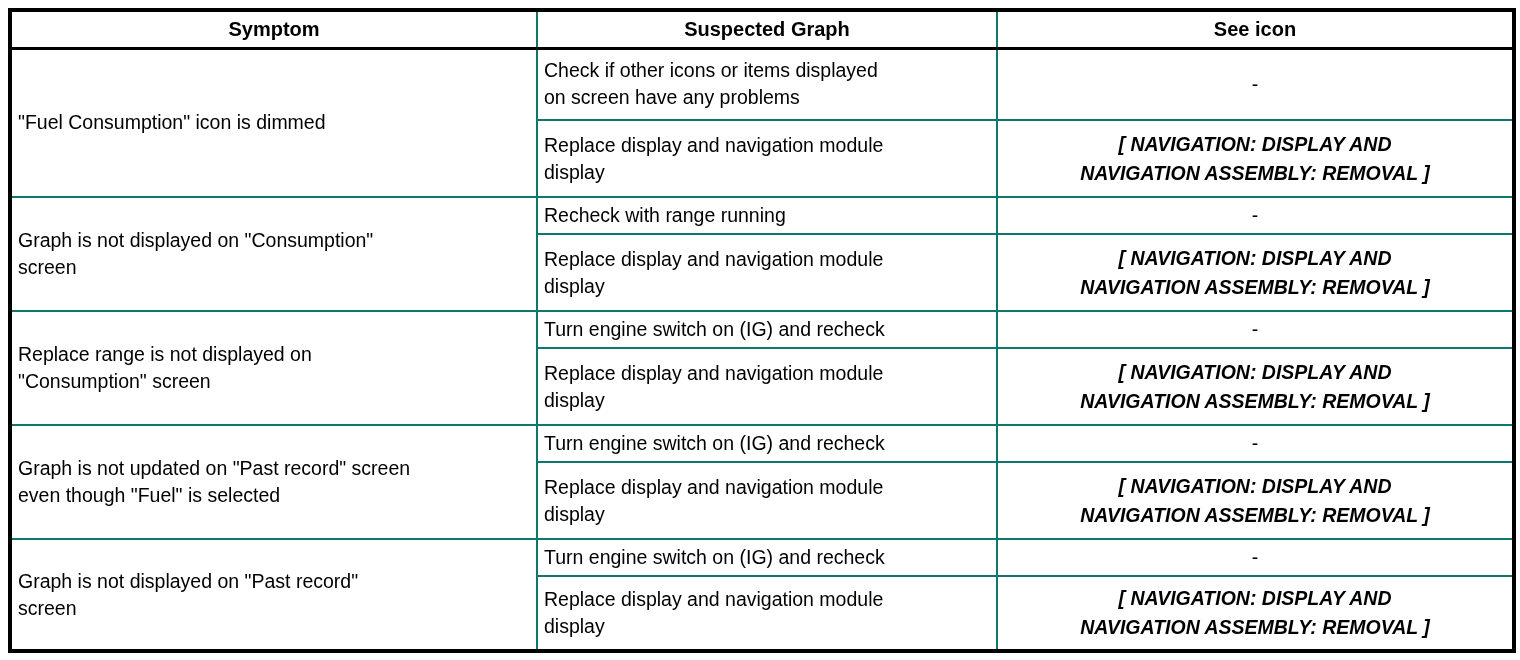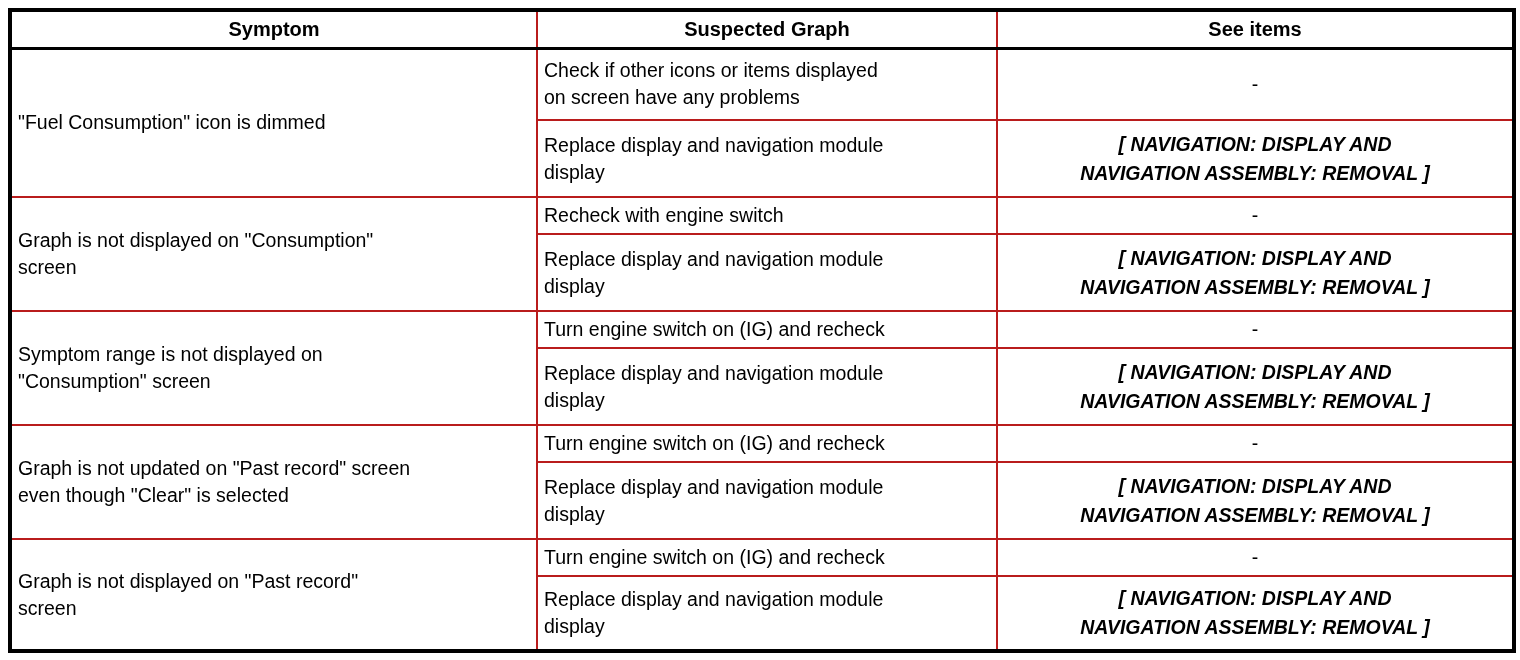--- a/index.html
+++ b/index.html
@@ -22,21 +22,21 @@
     position: absolute;
     left: 8px;
     top: 8px;
     width: 1504px;
     border-collapse: collapse;
     table-layout: fixed;
     border: 4px solid #000000;
     background: #ffffff;
   }
   th, td {
-    border: 2px solid #b91c1c;
+    border: 2px solid #0f766e;
     overflow: hidden;
   }
   th.col-header {
     border-bottom: 3px solid #000000;
     height: 38px;
     font-size: 20px;
     font-weight: bold;
     text-align: center;
     vertical-align: middle;
     padding: 0 4px;
@@ -75,67 +75,67 @@
   <table class="doc-table">
     <colgroup>
       <col style="width:527px">
       <col style="width:460px">
       <col style="width:517px">
     </colgroup>
     <thead>
       <tr>
         <th class="col-header">Symptom</th>
         <th class="col-header">Suspected Graph</th>
-        <th class="col-header">See items</th>
+        <th class="col-header">See icon</th>
       </tr>
     </thead>
     <tbody>
 
       <tr class="row-tall-a">
         <td class="symptom-cell" rowspan="2">"Fuel Consumption" icon is dimmed</td>
         <td class="area-cell">Check if other icons or items displayed
 on screen have any problems</td>
         <td class="page-cell">-</td>
       </tr>
       <tr class="row-double">
         <td class="area-cell">Replace display and navigation module
 display</td>
         <td class="page-cell ref">[ NAVIGATION: DISPLAY AND
 NAVIGATION ASSEMBLY: REMOVAL ]</td>
       </tr>
 
       <tr class="row-single">
         <td class="symptom-cell" rowspan="2">Graph is not displayed on "Consumption"
 screen</td>
-        <td class="area-cell">Recheck with engine switch</td>
+        <td class="area-cell">Recheck with range running</td>
         <td class="page-cell">-</td>
       </tr>
       <tr class="row-double">
         <td class="area-cell">Replace display and navigation module
 display</td>
         <td class="page-cell ref">[ NAVIGATION: DISPLAY AND
 NAVIGATION ASSEMBLY: REMOVAL ]</td>
       </tr>
 
       <tr class="row-single">
-        <td class="symptom-cell" rowspan="2">Symptom range is not displayed on
+        <td class="symptom-cell" rowspan="2">Replace range is not displayed on
 "Consumption" screen</td>
         <td class="area-cell">Turn engine switch on (IG) and recheck</td>
         <td class="page-cell">-</td>
       </tr>
       <tr class="row-double">
         <td class="area-cell">Replace display and navigation module
 display</td>
         <td class="page-cell ref">[ NAVIGATION: DISPLAY AND
 NAVIGATION ASSEMBLY: REMOVAL ]</td>
       </tr>
 
       <tr class="row-single">
         <td class="symptom-cell" rowspan="2">Graph is not updated on "Past record" screen
-even though "Clear" is selected</td>
+even though "Fuel" is selected</td>
         <td class="area-cell">Turn engine switch on (IG) and recheck</td>
         <td class="page-cell">-</td>
       </tr>
       <tr class="row-double">
         <td class="area-cell">Replace display and navigation module
 display</td>
         <td class="page-cell ref">[ NAVIGATION: DISPLAY AND
 NAVIGATION ASSEMBLY: REMOVAL ]</td>
       </tr>
 

